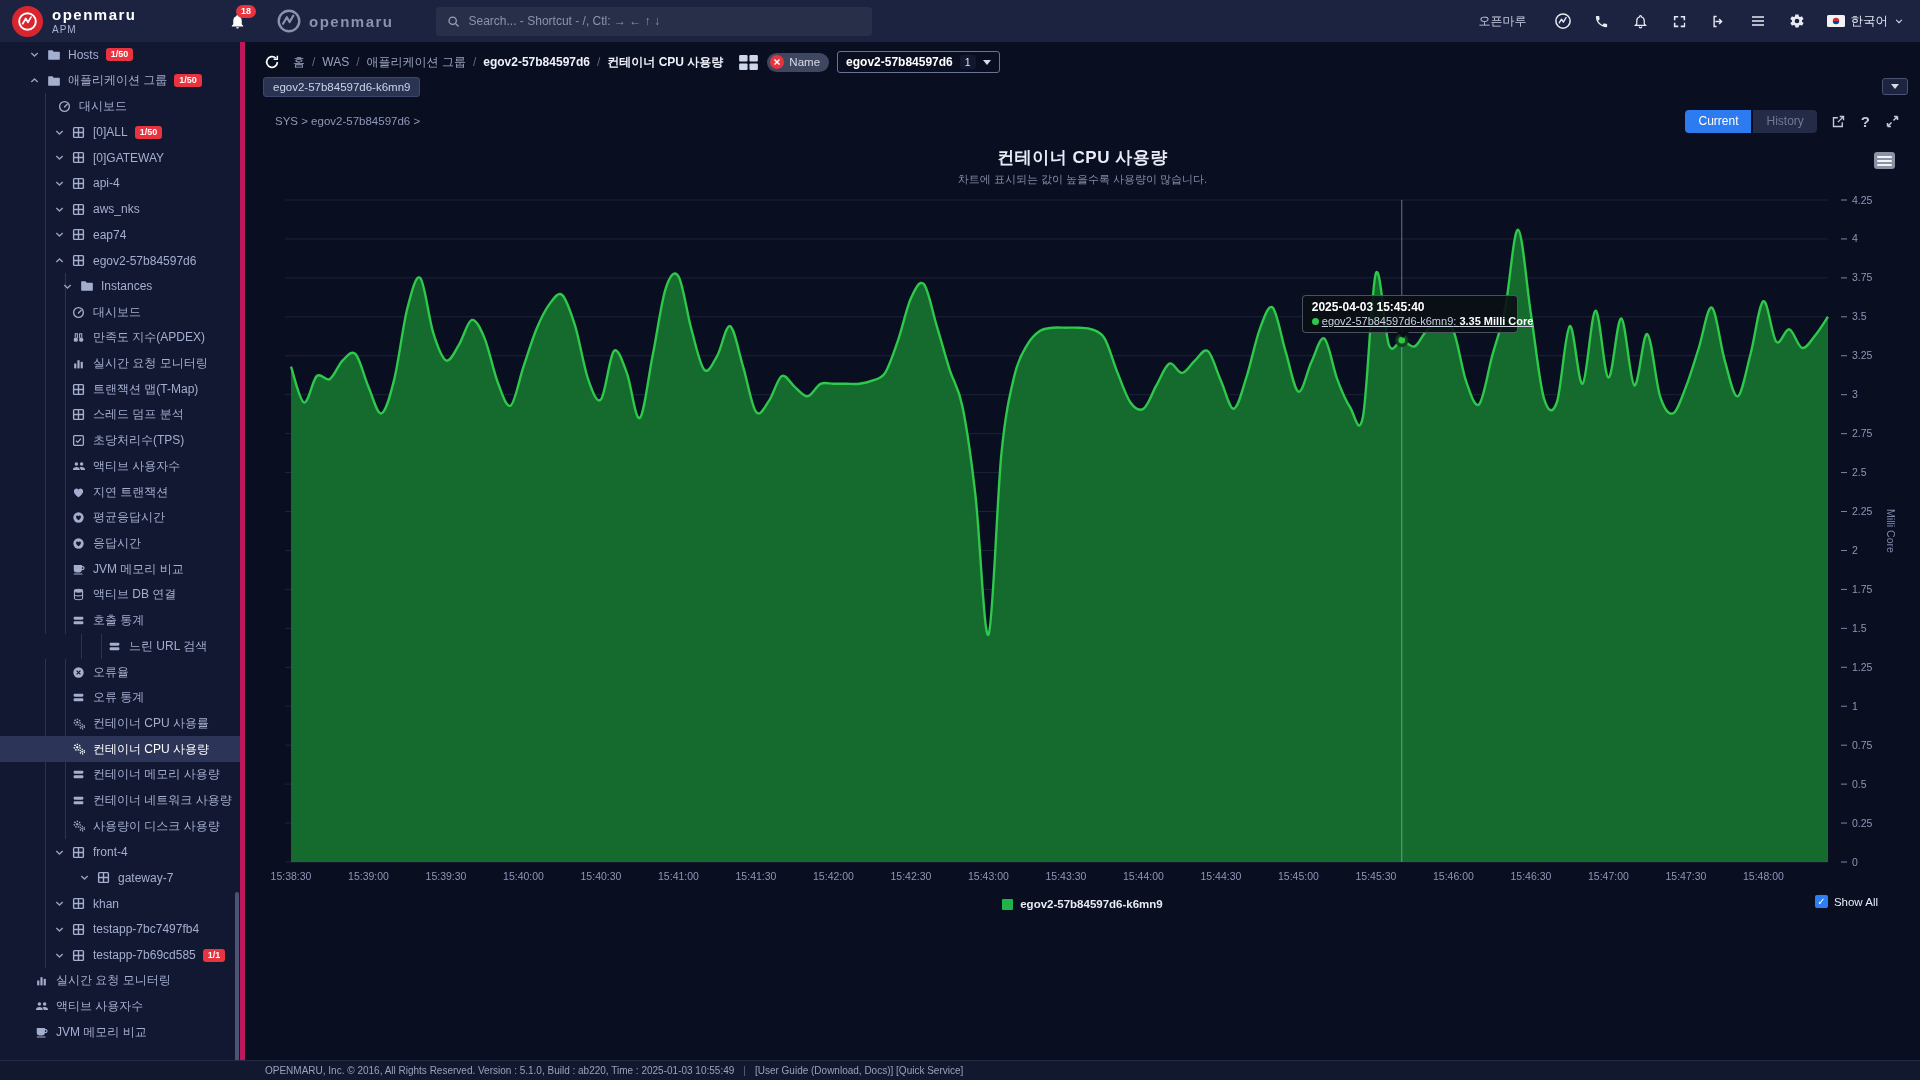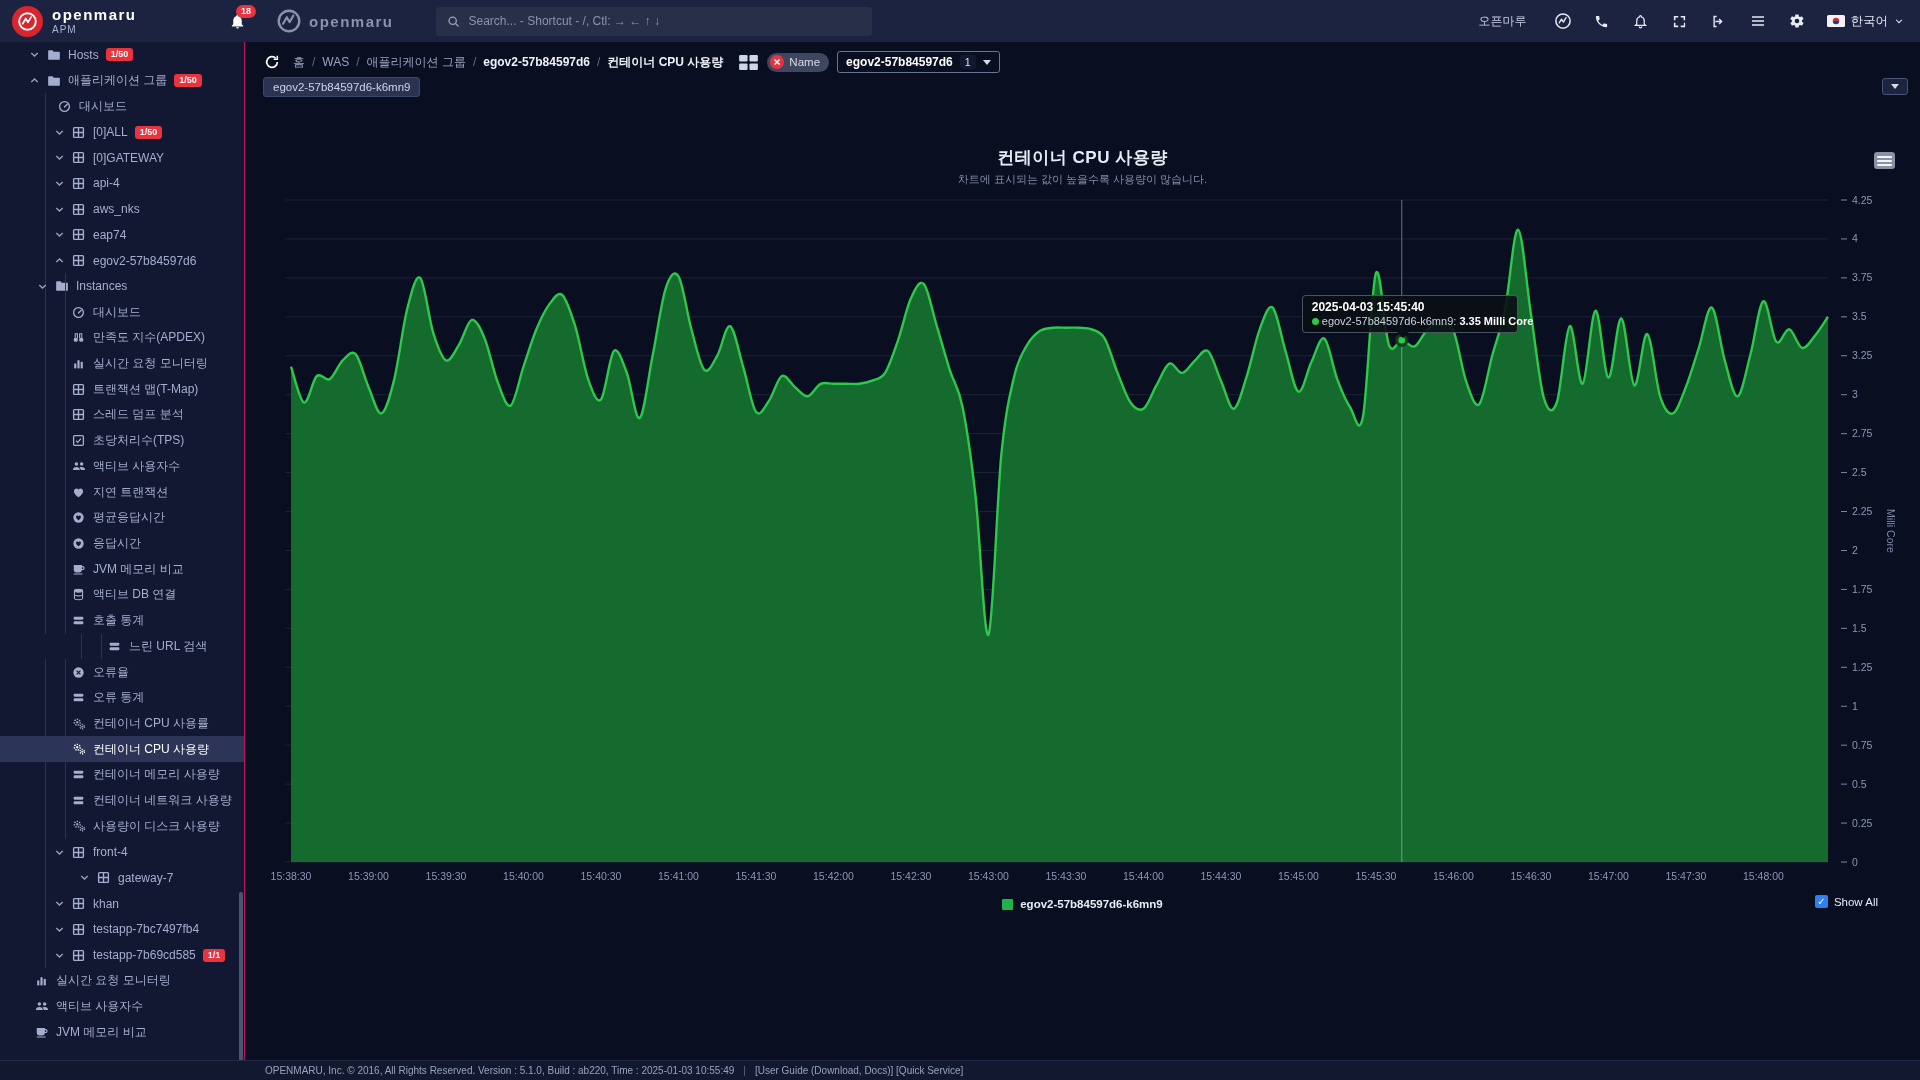--- a/index.html
+++ b/index.html
@@ -22,21 +22,21 @@
   .brand2 .b2t { font-size:15px; font-weight:bold; letter-spacing:1.5px; color:#8b92ac; }
   .search { margin-left:42px; width:436px; height:29px; background:#283049; border-radius:4px; display:flex; align-items:center; padding:0 11px; gap:9px; }
   .search input { background:transparent; border:none; outline:none; color:#d946ef; font-size:12px; width:100%; font-family:"Liberation Sans",sans-serif; }
   .search input::placeholder { color:#8b93ad; }
   .header-right { margin-left:auto; display:flex; align-items:center; gap:21px; padding-right:16px; }
   .username { font-size:12px; color:#c9cfe2; margin-right:6px; }
   .hicon { width:18px; height:18px; display:flex; align-items:center; justify-content:center; cursor:pointer; color:#e8eaf2; }
   .lang { display:flex; align-items:center; gap:6px; font-size:12.5px; color:#e4e8f4; cursor:pointer; }
 
   
-  .sidebar { position:absolute; top:42px; left:0; width:245px; bottom:20px; background:#121831; border-right:1px solid #be185d; overflow:hidden; }
+  .sidebar { position:absolute; top:42px; left:0; width:245px; bottom:20px; background:#121831; border-right:5px solid #be185d; overflow:hidden; }
   .side-row { height:25.72px; display:flex; align-items:center; font-size:12px; color:#a4aecf; cursor:pointer; position:relative; white-space:nowrap; }
   .side-row.selected { background:#2c3457; color:#fff; }
   .side-row .chev { width:13px; height:13px; flex:none; display:flex; align-items:center; justify-content:center; margin-right:5px; opacity:.9; }
   .side-row .sicon { width:15px; height:15px; flex:none; display:flex; align-items:center; justify-content:center; margin-right:7px; }
   .side-row .lbl { overflow:hidden; text-overflow:ellipsis; }
   .badge { background:#e8343f; color:#fff; font-size:9px; font-weight:bold; border-radius:3px; padding:2px 5px; margin-left:7px; line-height:1; flex:none; }
   .guide { position:absolute; top:0; bottom:0; width:1px; background:#2b3352; }
   .side-scroll { position:absolute; right:1px; top:850px; width:4px; height:200px; background:#4a5473; border-radius:2px; }
 
   
@@ -66,21 +66,21 @@
   .qmark { font-size:15px; font-weight:bold; color:#c3c9dd; cursor:pointer; }
   .chart-title { position:absolute; top:104px; left:0; right:0; text-align:center; font-size:17px; font-weight:bold; color:#e9ecf6; letter-spacing:.5px; }
   .chart-subtitle { position:absolute; top:130px; left:0; right:0; text-align:center; font-size:11px; color:#848cab; }
   .chart-menu-btn { position:absolute; top:110px; right:25px; width:21px; height:17px; background:#8b92a4; border-radius:3px; display:flex; flex-direction:column; justify-content:center; gap:2px; padding:0 3px; cursor:pointer; }
   .chart-menu-btn i { display:block; height:2px; background:#f2f4f8; border-radius:1px; }
 
   .chart-wrap { position:absolute; top:148px; left:0; width:1675px; height:730px; }
   .chart-wrap svg { position:absolute; inset:0; }
   .tooltip { position:absolute; width:216px; background:rgba(10,14,20,.9); border:1px solid rgba(125,140,155,.55); border-radius:4px; padding:4px 9px 5px; z-index:5; pointer-events:none; }
   .tooltip .tt-time { font-size:12px; font-weight:bold; color:#fff; }
-  .tooltip .tt-line { font-size:11px; color:#ccd2e0; margin-top:1px; white-space:nowrap; }
+  .tooltip .tt-line { font-size:11px; color:#ccd2e0; margin-top:1px; white-space:nowrap;text-decoration:underline; }
   .tooltip .tt-line b { color:#fff; }
   .tt-dot { display:inline-block; width:7px; height:7px; border-radius:50%; background:#2ec84b; margin-right:3px; }
   .tooltip::after { content:""; position:absolute; left:94px; bottom:-6px; border-left:6px solid transparent; border-right:6px solid transparent; border-top:6px solid rgba(10,14,20,.95); }
   .legend-row { position:absolute; top:708px; left:0; right:0; display:flex; align-items:center; justify-content:center; gap:7px; }
   .legend-sq { width:11px; height:11px; background:#22b24c; border-radius:1px; }
   .legend-name { font-size:11.5px; font-weight:bold; color:#e9ecf6; }
   .showall { position:absolute; top:705px; right:42px; display:flex; align-items:center; gap:6px; cursor:pointer; }
   .cbx { width:13px; height:13px; background:#2d7ff2; border-radius:2px; color:#fff; font-size:10px; line-height:13px; text-align:center; }
   .showall-lbl { font-size:11.5px; color:#e9ecf6; }
 
@@ -311,21 +311,21 @@
           </svg>
         </span>
         <span class="sicon">
           <svg viewBox="0 0 24 24" width="13" height="13" fill="none" stroke="currentColor" stroke-width="2.6">
             <rect x="3" y="3" width="18" height="18" rx="1.5"></rect>
             <path d="M12 3v18M3 12h18"></path>
           </svg>
         </span>
         <span class="lbl">egov2-57b84597d6</span>
       </div>
-      <div class="side-row" style="padding-left: 36px;">
+      <div class="side-row" style="padding-left: 61px;">
         <span class="guide" style="left: 45px;"></span>
         <span class="guide" style="left: 65px;"></span>
         <span class="chev">
           <svg viewBox="0 0 24 24" width="11" height="11" fill="none" stroke="currentColor" stroke-width="3">
             <path d="M5 8.5l7 7 7-7"></path>
           </svg>
         </span>
         <span class="sicon">
           <svg viewBox="0 0 24 24" width="14" height="14" fill="currentColor">
             <path d="M9.5 4l2 2.5H21a1 1 0 0 1 1 1V19a1 1 0 0 1-1 1H3a1 1 0 0 1-1-1V5a1 1 0 0 1 1-1h6.5z"></path>
@@ -725,20 +725,41 @@
   </div>
 
   <div class="tag-row">
     <span class="tag-chip">egov2-57b84597d6-k6mn9</span>
   </div>
 
   <div class="collapse-btn">
     <span class="caret"></span>
   </div>
 
+  <div class="toolbar">
+    <span class="sys-path">SYS &gt; egov2-57b84597d6 &gt;</span>
+    <span class="toolbar-right">
+      <span class="seg">
+        <button class="btn-current">Current</button>
+        <button class="btn-history">History</button>
+      </span>
+      <span class="ticon">
+        <svg viewBox="0 0 24 24" width="15" height="15" fill="none" stroke="currentColor" stroke-width="2.2">
+            <path d="M14 4h6v6M20 4l-9 9"></path>
+            <path d="M18 13v7H4V6h7"></path>
+          </svg>
+      </span>
+      <span class="qmark">?</span>
+      <span class="ticon">
+        <svg viewBox="0 0 24 24" width="15" height="15" fill="none" stroke="currentColor" stroke-width="2.4">
+            <path d="M4 20l6.5-6.5M4 20v-5.5M4 20h5.5M20 4l-6.5 6.5M20 4v5.5M20 4h-5.5"></path>
+          </svg>
+      </span>
+    </span>
+  </div>
 
   <div class="chart-title">컨테이너 CPU 사용량</div>
   <div class="chart-subtitle">차트에 표시되는 값이 높을수록 사용량이 많습니다.</div>
 
   <div class="chart-menu-btn">
       <i></i>
       <i></i>
       <i></i>
     </div>
 

